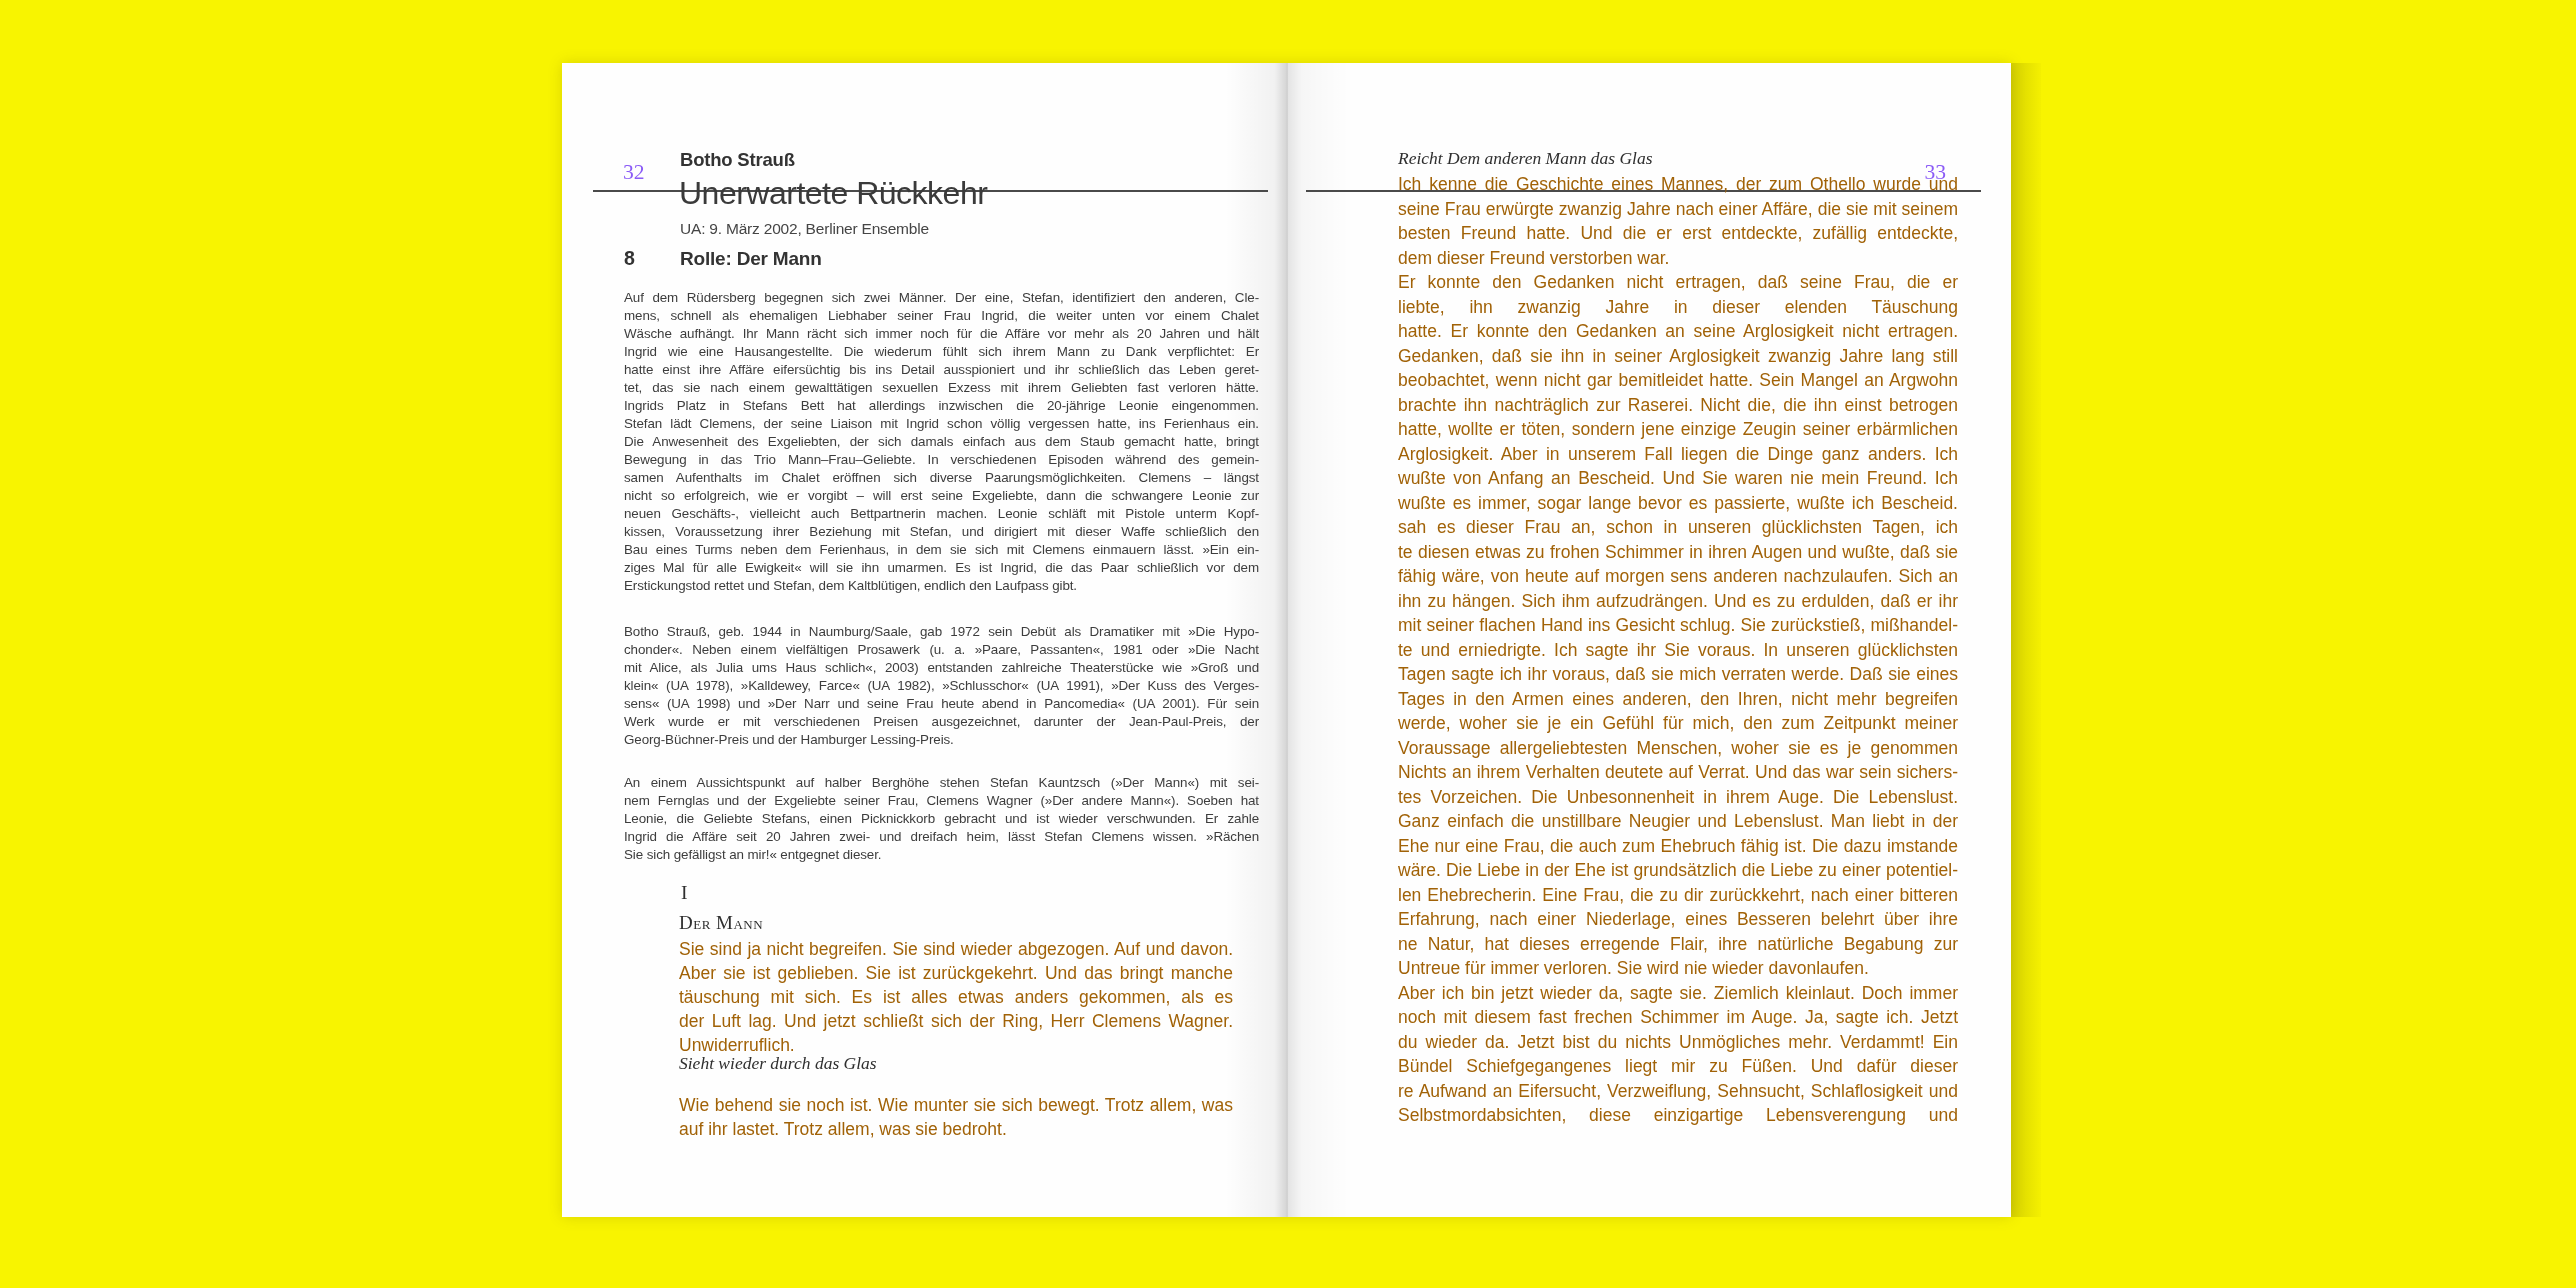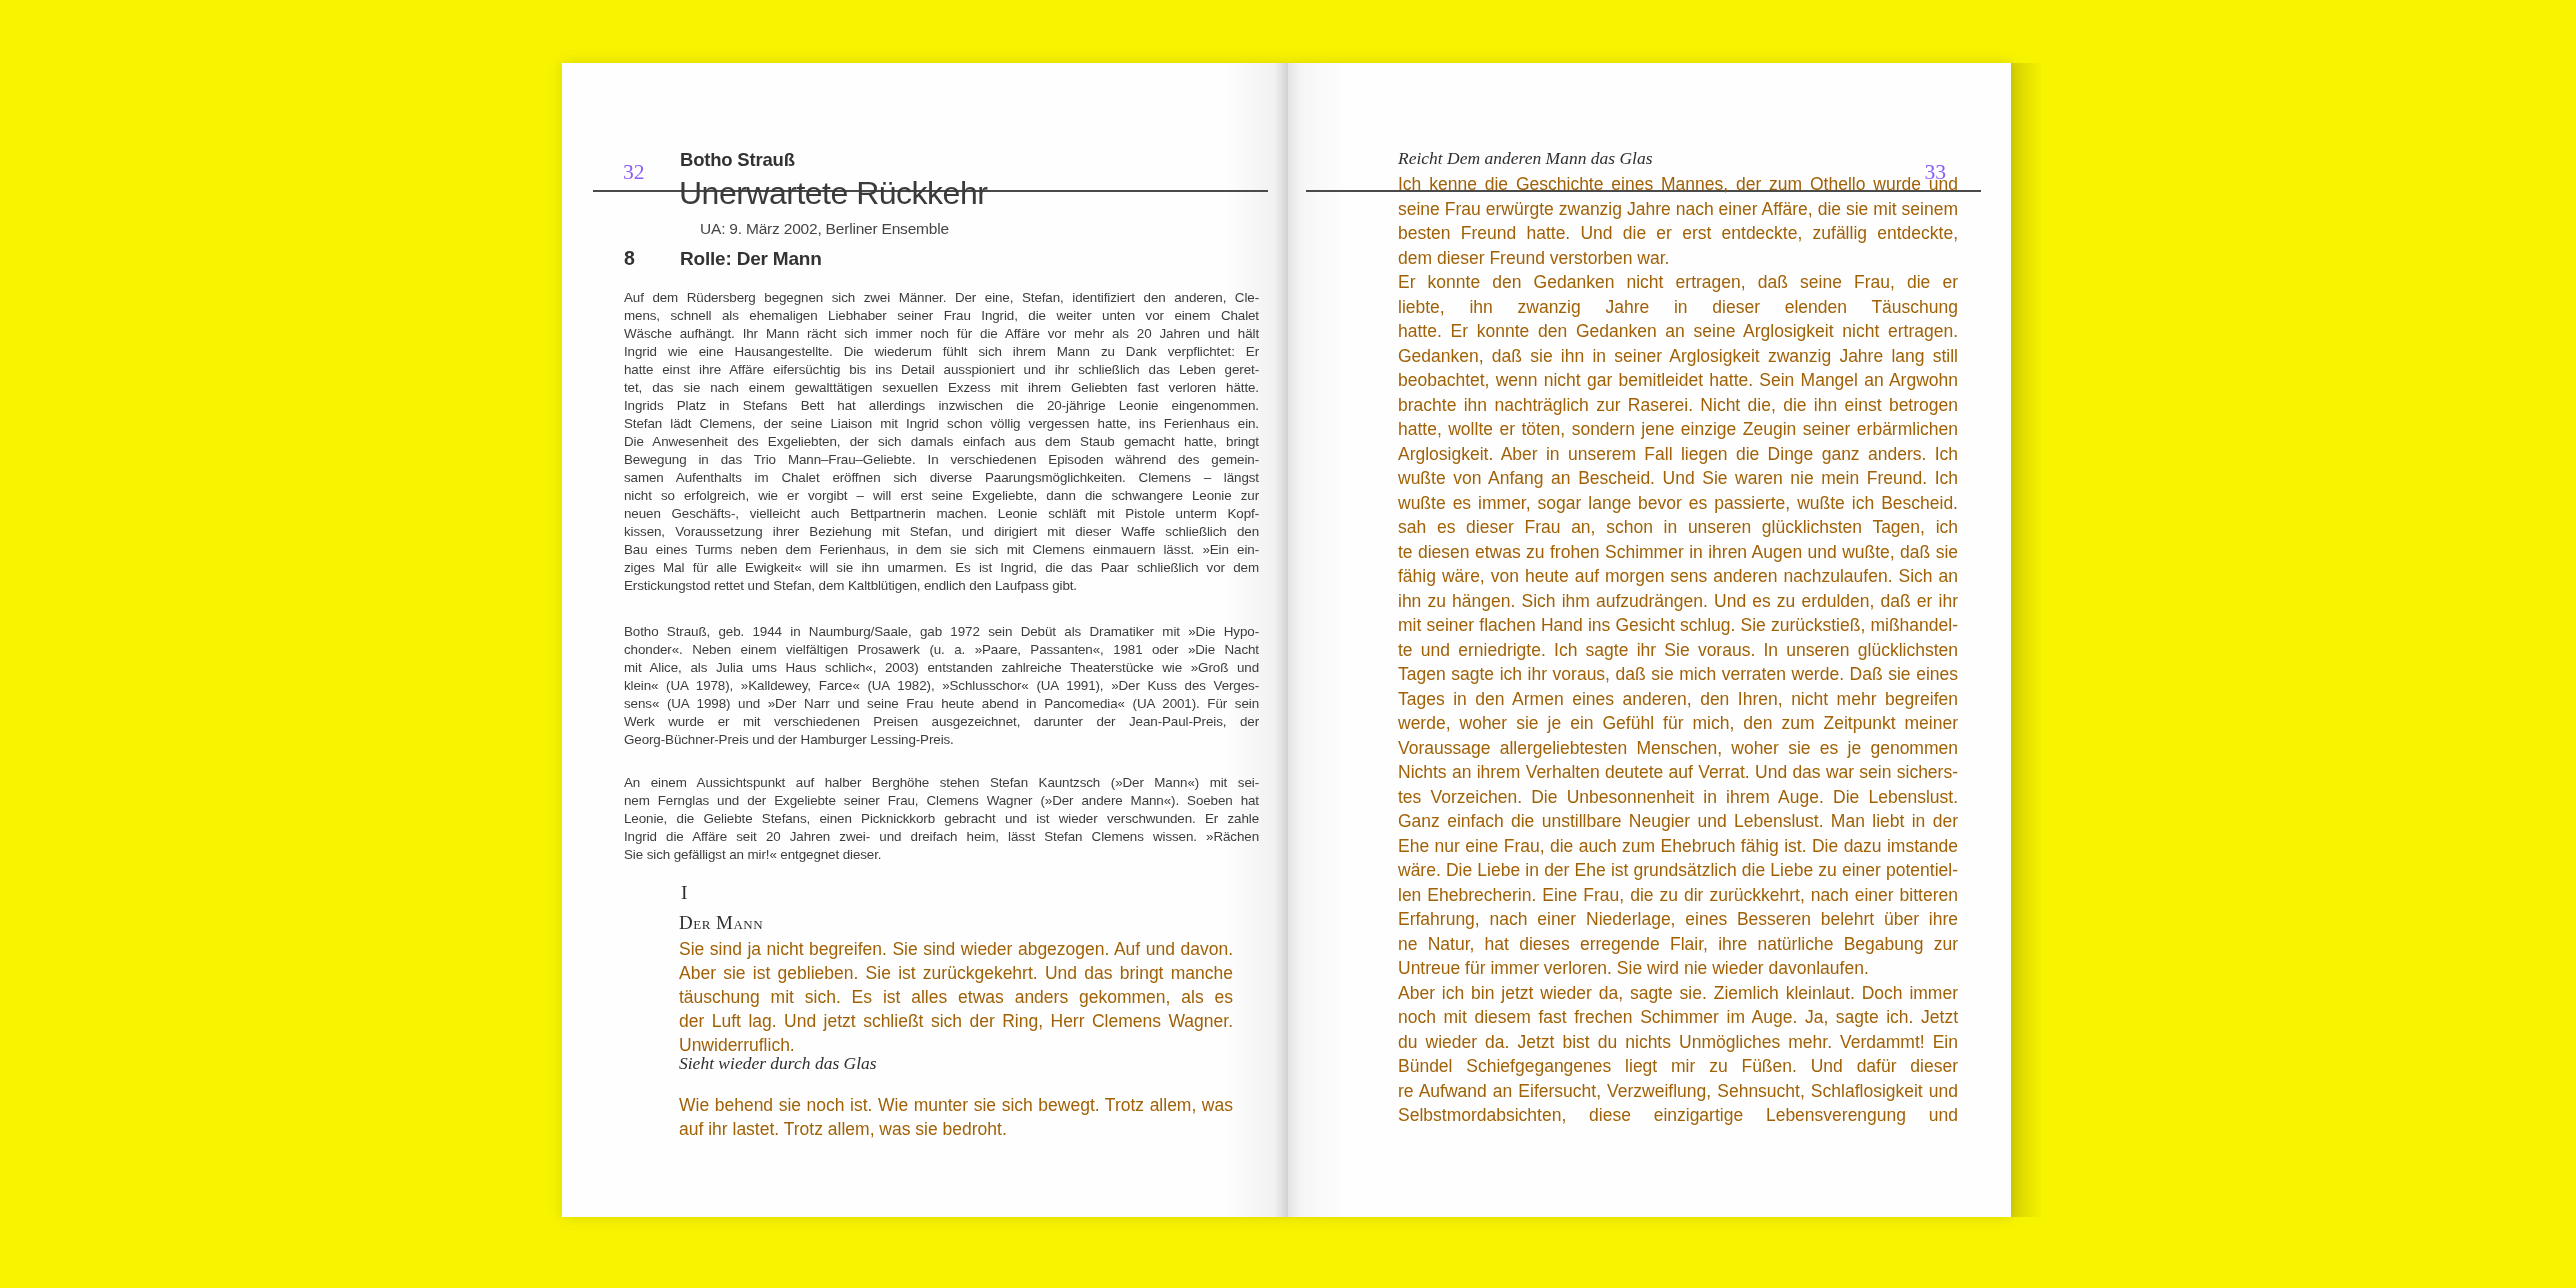--- a/index.html
+++ b/index.html
@@ -43,21 +43,21 @@
   .author{
     position:absolute;left:118px;top:86px;
     font-size:18.5px;font-weight:bold;color:#333;letter-spacing:-0.2px;
   }
   .title{
     position:absolute;left:117px;top:112px;
     font-size:32px;font-weight:400;color:#3a3a3a;letter-spacing:-0.5px;
   }
   .premiere{
     position:absolute;left:118px;top:157px;
-    font-size:15.5px;color:#454545;letter-spacing:-0.2px;margin-left:20px;
+    font-size:15.5px;color:#454545;letter-spacing:-0.2px;
   }
   .role-row{position:absolute;left:0;top:184px;width:100%;}
   .role-number{
     position:absolute;left:62px;top:0;
     font-size:19.6px;font-weight:bold;color:#333;
   }
   .role-label{
     position:absolute;left:118px;top:1px;
     font-size:19px;font-weight:bold;color:#333;letter-spacing:-0.2px;
   }

